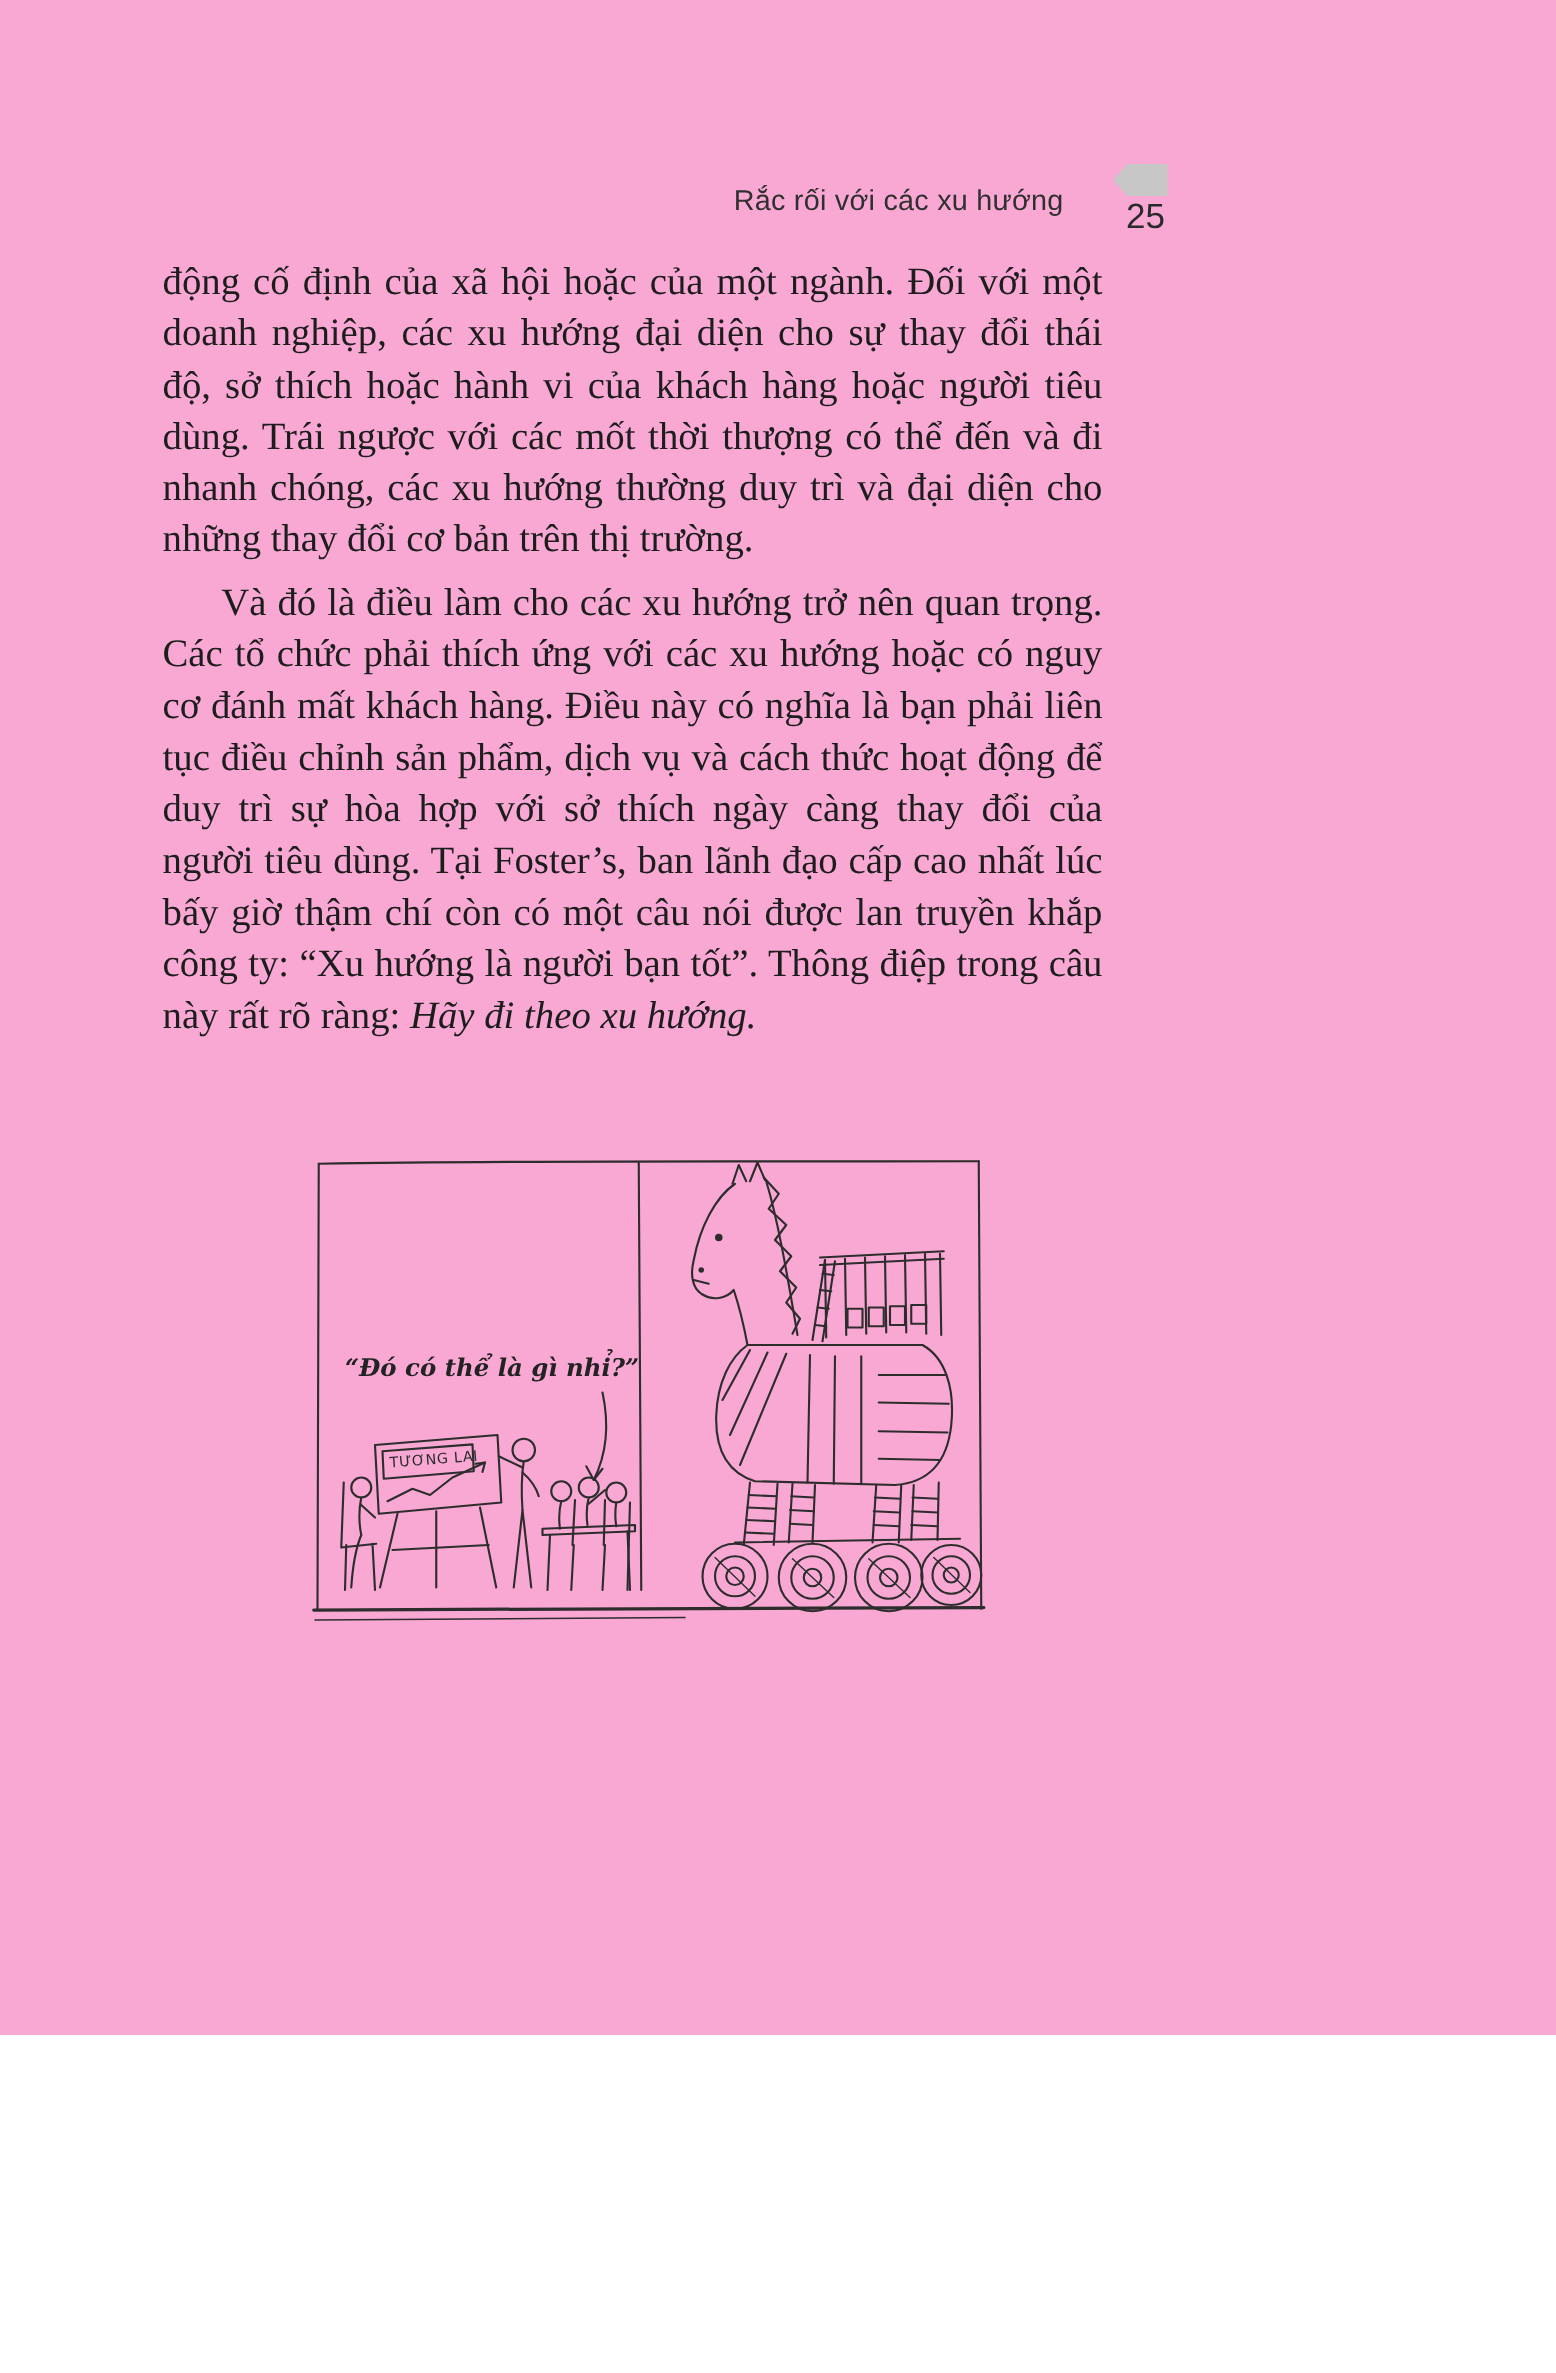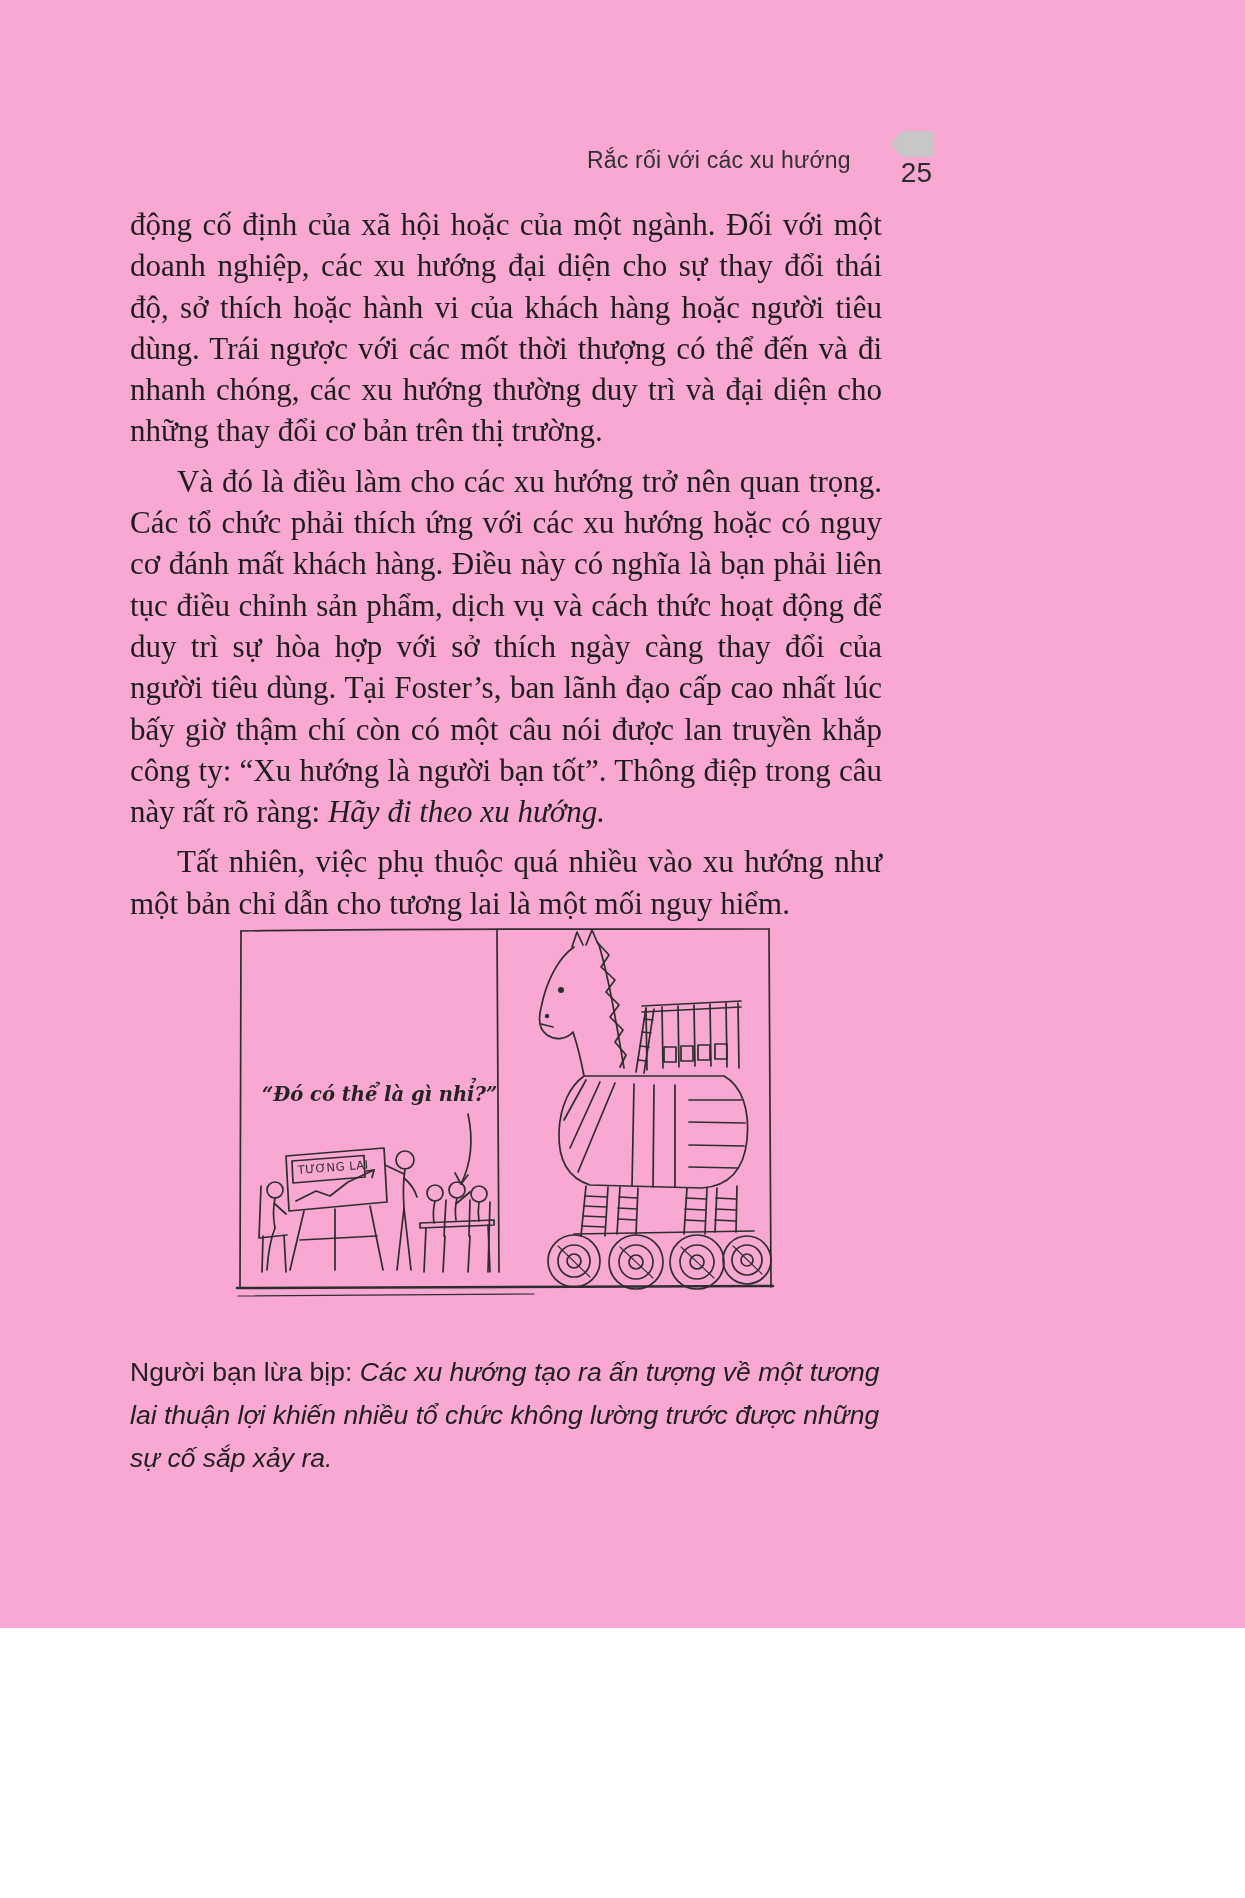--- a/index.html
+++ b/index.html
@@ -31,21 +31,21 @@
   
   .body-text{
     position:absolute;top:204px;left:130px;width:752px;
     font-size:31px;line-height:41.3px;text-align:justify;
     color:#1d1d1d;
   }
   .body-text p{margin:0;}
   .body-text p.indent{text-indent:47px;margin-top:9px;}
   .em{font-style:italic;}
   
-  .figure{position:absolute;top:920px;left:234px;width:541px;height:392px;}
+  .figure{position:absolute;top:920px;left:248px;width:541px;height:392px;}
   .figure svg{display:block;}
   
   .caption{
     position:absolute;top:1351px;left:130px;width:764px;
     font-family:"Liberation Sans","DejaVu Sans",sans-serif;
     font-size:26.5px;line-height:43px;color:#1e1e1e;
     text-align:left;
   }
   .caption .cap-text{font-style:italic;}
 </style>
@@ -58,21 +58,20 @@
     <span class="running-head">Rắc rối với các xu hướng</span>
     <span class="page-badge">
       <span class="badge-arrow"></span>
       <span class="page-num">25</span>
     </span>
   </div>
 
   <div class="body-text">
     <p>động cố định của xã hội hoặc của một ngành. Đối với một doanh nghiệp, các xu hướng đại diện cho sự thay đổi thái độ, sở thích hoặc hành vi của khách hàng hoặc người tiêu dùng. Trái ngược với các mốt thời thượng có thể đến và đi nhanh chóng, các xu hướng thường duy trì và đại diện cho những thay đổi cơ bản trên thị trường.</p>
     <p class="indent"><span>Và đó là điều làm cho các xu hướng trở nên quan trọng. Các tổ chức phải thích ứng với các xu hướng hoặc có nguy cơ đánh mất khách hàng. Điều này có nghĩa là bạn phải liên tục điều chỉnh sản phẩm, dịch vụ và cách thức hoạt động để duy trì sự hòa hợp với sở thích ngày càng thay đổi của người tiêu dùng. Tại Foster’s, ban lãnh đạo cấp cao nhất lúc bấy giờ thậm chí còn có một câu nói được lan truyền khắp công ty: “Xu hướng là người bạn tốt”. Thông điệp trong câu này rất rõ ràng: </span><span class="em">Hãy đi theo xu hướng.</span></p>
-    <p class="indent">Tất nhiên, việc phụ thuộc quá nhiều vào xu hướng như một bản chỉ dẫn cho tương lai là một mối nguy hiểm.</p>
   </div>
 
   <div class="figure">
     <svg viewBox="0 0 541 392" width="541" height="392" xmlns="http://www.w3.org/2000/svg">
       <g fill="none" stroke="#2d2d2d" stroke-width="1.7" stroke-linecap="round" stroke-linejoin="round">
 
         <g>
           <path d="M7 11 C180 8, 360 9.5, 535 9"></path>
           <path d="M7 11 L6 368"></path>
           <path d="M535 9 L537 367"></path>
@@ -187,19 +186,14 @@
             <path d="M324 326 L356 357 M386 327 L419 358 M447 327 L480 358 M499 326 L528 354" stroke-width="1.1"></path>
           </g>
         </g>
 
         <text x="28" y="181" font-family="DejaVu Serif, Liberation Serif, serif" font-size="19.5" font-style="italic" font-weight="bold" fill="#232323" stroke="none">“Đó có thể là gì nhỉ?”</text>
         <text x="64" y="254" transform="rotate(-4.5 64 254)" font-family="DejaVu Sans, Liberation Sans, sans-serif" font-size="11.5" letter-spacing="0.5" fill="#2d2d2d" stroke="none">TƯƠNG LAI</text>
       </g>
     </svg>
   </div>
 
-  <div class="caption">
-    <span class="cap-lead">Người bạn lừa bịp:</span>
-    <span> </span>
-    <span class="cap-text">Các xu hướng tạo ra ấn tượng về một tương lai thuận lợi khiến nhiều tổ chức không lường trước được những sự cố sắp xảy ra.</span>
-  </div>
 
 </div>
 
 </body></html>

